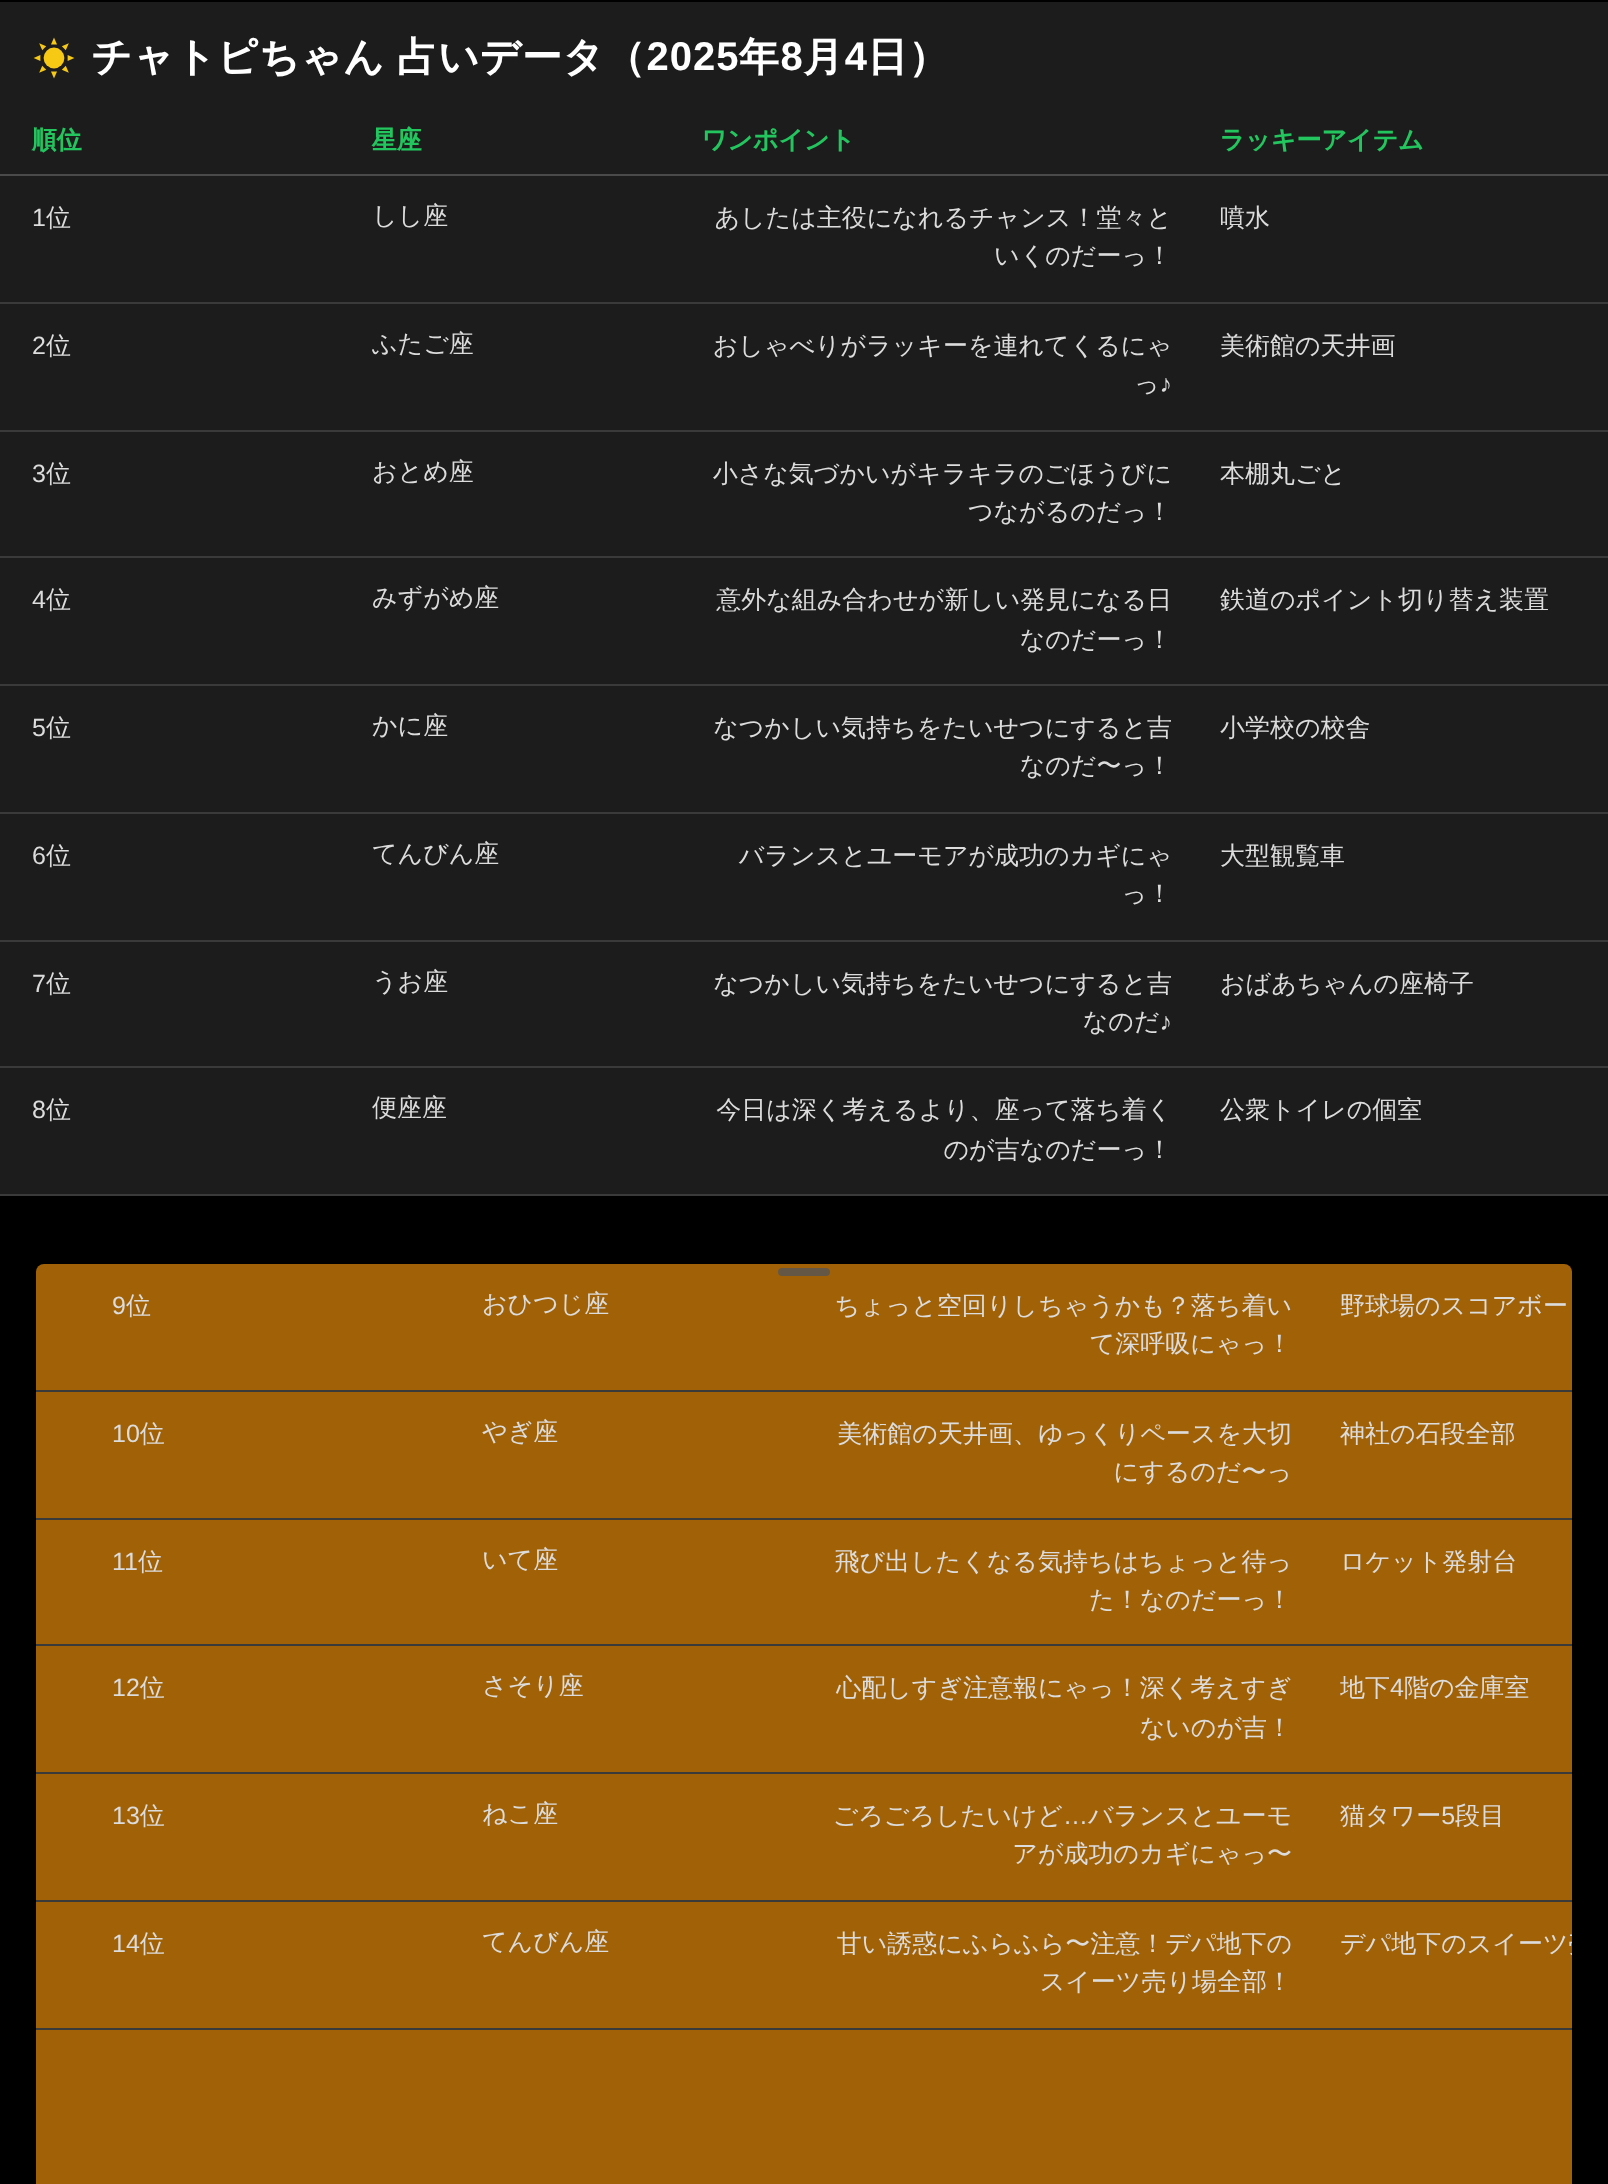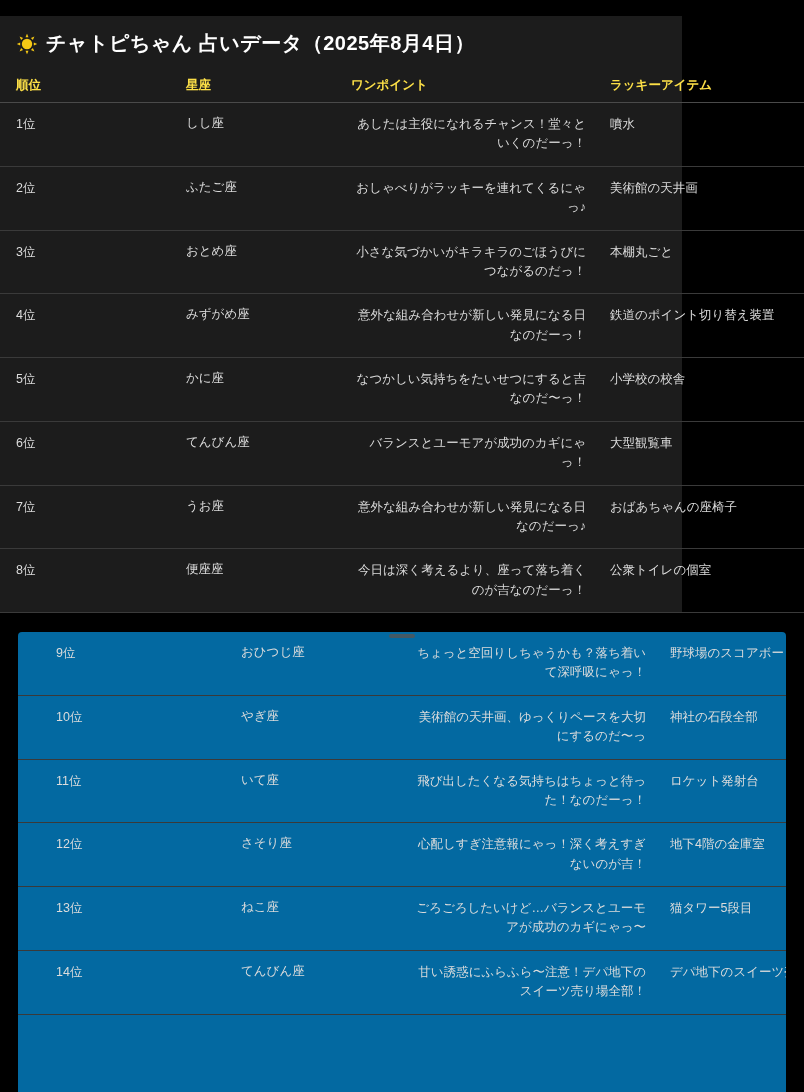--- a/index.html
+++ b/index.html
@@ -13,22 +13,22 @@
     position: relative;
     overflow: hidden;
     font-family: "Liberation Sans", "DejaVu Sans", sans-serif;
     color: #e8e8e8;
   }
 
   
   .page {
     position: absolute;
     left: 0;
-    top: 16px;
-    width: 682px;
+    top: 1px;
+    width: 804px;
     background: #1c1c1c;
     padding: 0;
   }
 
   .title-bar {
     display: flex;
     align-items: center;
     gap: 8px;
     padding: 14px 16px 12px 16px;
     font-size: 20px;
@@ -47,21 +47,21 @@
 
   table.rank-table {
     width: 100%;
     border-collapse: collapse;
     table-layout: fixed;
   }
   table.rank-table th {
     text-align: left;
     font-size: 12.5px;
     font-weight: bold;
-    color: #fde047;
+    color: #22c55e;
     padding: 8px 10px 8px 0;
     border-bottom: 1px solid #4a4a4a;
   }
   table.rank-table td {
     font-size: 12.5px;
     color: #dcdcdc;
     padding: 12px 10px 12px 0;
     border-bottom: 1px solid #3a3a3a;
     vertical-align: top;
     line-height: 1.55;
@@ -73,21 +73,21 @@
 
   th.col-rank { padding-left: 16px !important; }
 
   
   .overlay {
     position: absolute;
     left: 18px;
     top: 632px;
     width: 768px;
     height: 460px;
-    background: #0369a1;
+    background: #a16207;
     border-radius: 4px 4px 0 0;
     overflow: hidden;
     box-shadow: 0 -2px 10px rgba(0,0,0,0.8);
   }
   .overlay table.rank-table td {
     border-bottom: 1px solid #3a3a3a;
   }
   .overlay .col-rank  { width: 175px; padding-left: 38px !important; }
   .overlay .col-sign  { width: 165px; }
   .overlay .col-point { width: 230px; padding-right: 24px !important; }
@@ -171,21 +171,21 @@
       </tr>
       <tr>
         <td class="col-rank">6位</td>
         <td class="col-sign">てんびん座</td>
         <td class="col-point">バランスとユーモアが成功のカギにゃっ！</td>
         <td class="col-item">大型観覧車</td>
       </tr>
       <tr>
         <td class="col-rank">7位</td>
         <td class="col-sign">うお座</td>
-        <td class="col-point">意外な組み合わせが新しい発見になる日なのだーっ♪</td>
+        <td class="col-point">なつかしい気持ちをたいせつにすると吉なのだ♪</td>
         <td class="col-item">おばあちゃんの座椅子</td>
       </tr>
       <tr>
         <td class="col-rank">8位</td>
         <td class="col-sign">便座座</td>
         <td class="col-point">今日は深く考えるより、座って落ち着くのが吉なのだーっ！</td>
         <td class="col-item">公衆トイレの個室</td>
       </tr>
     </tbody>
   </table>

